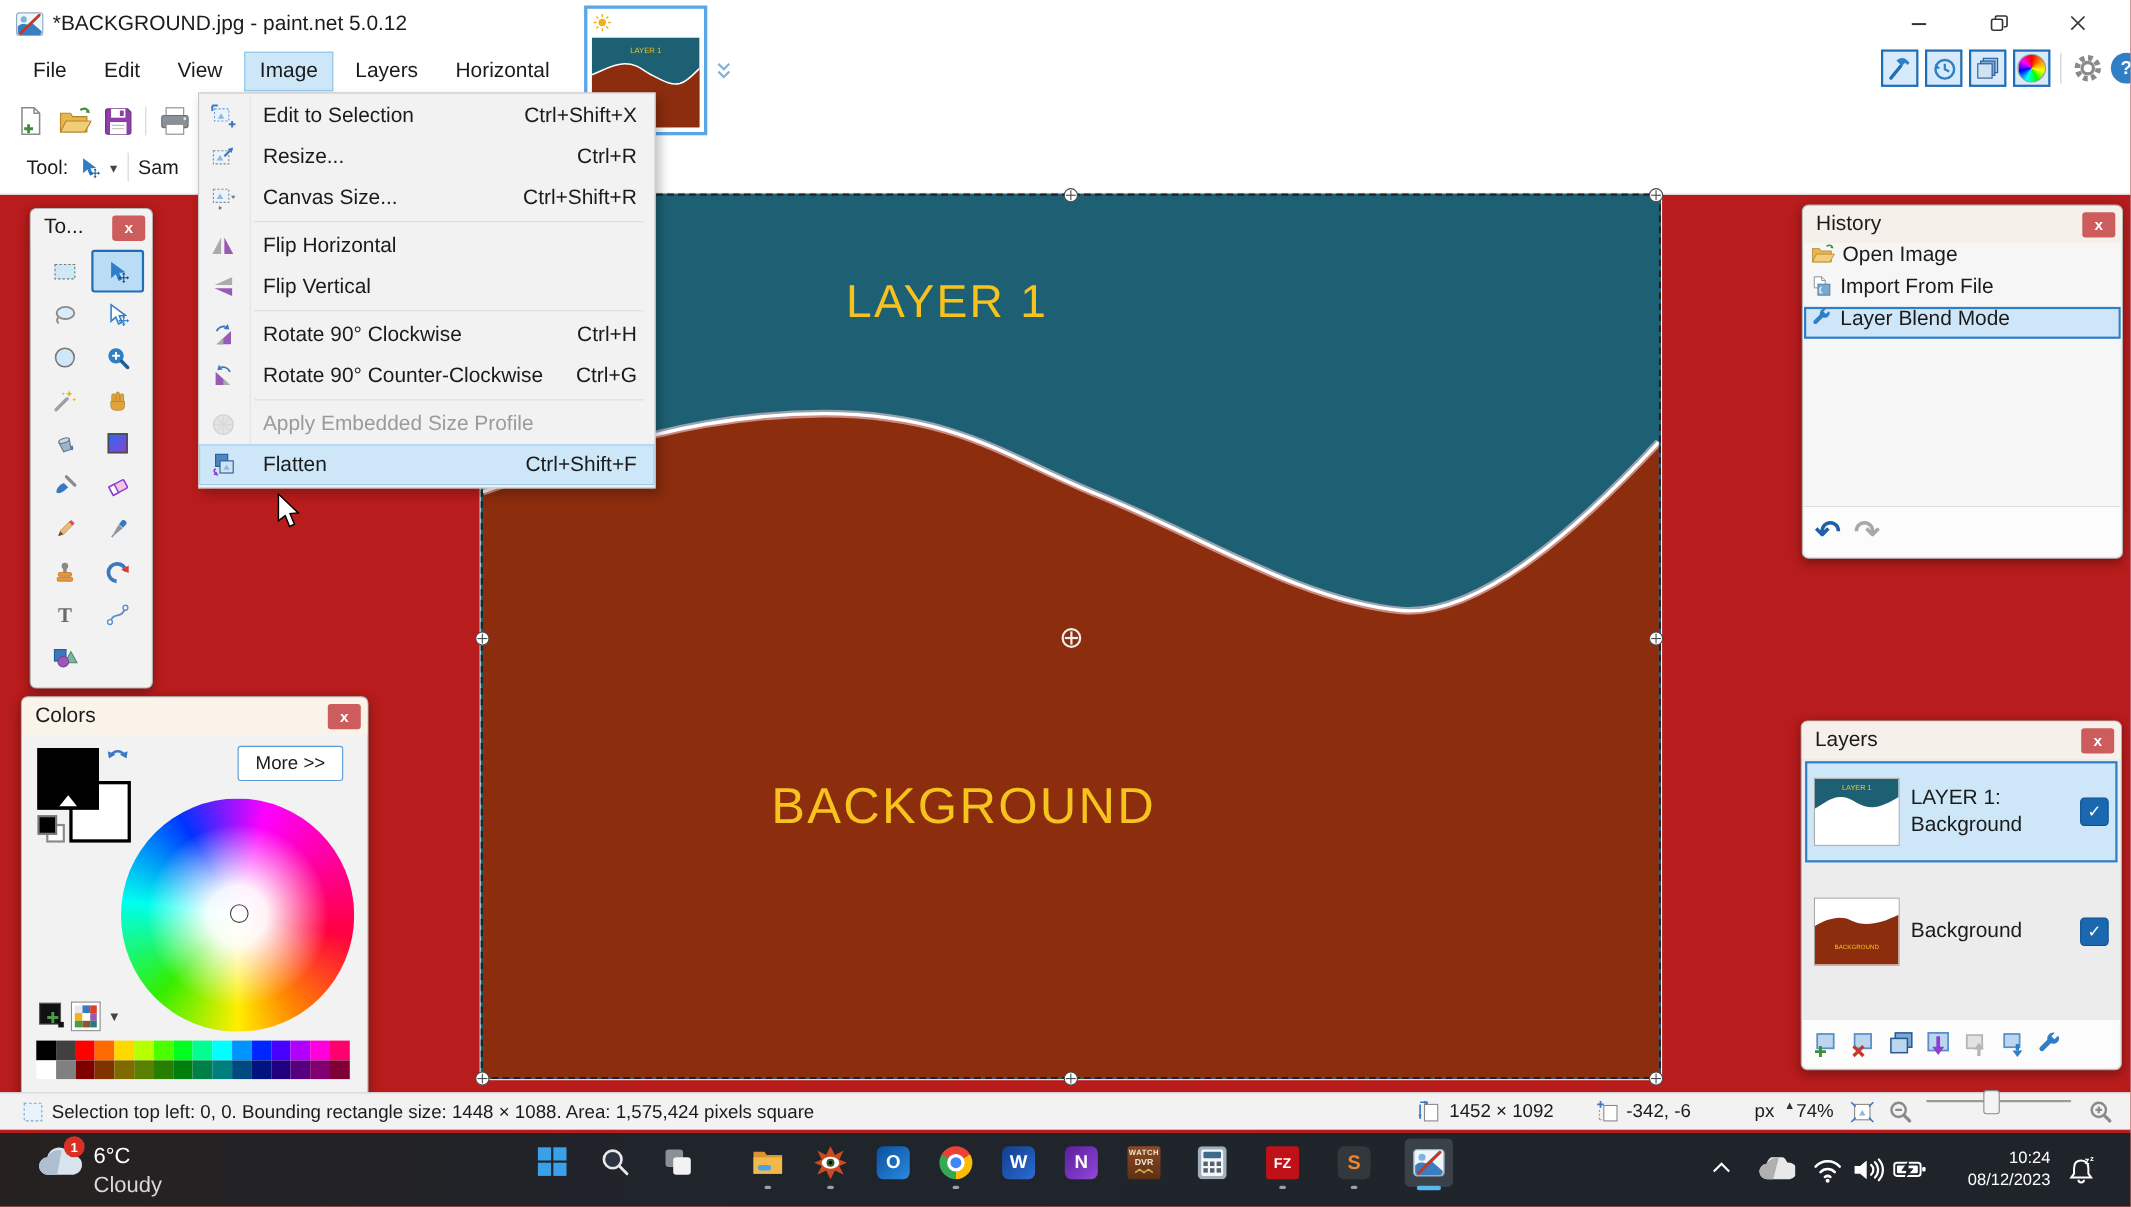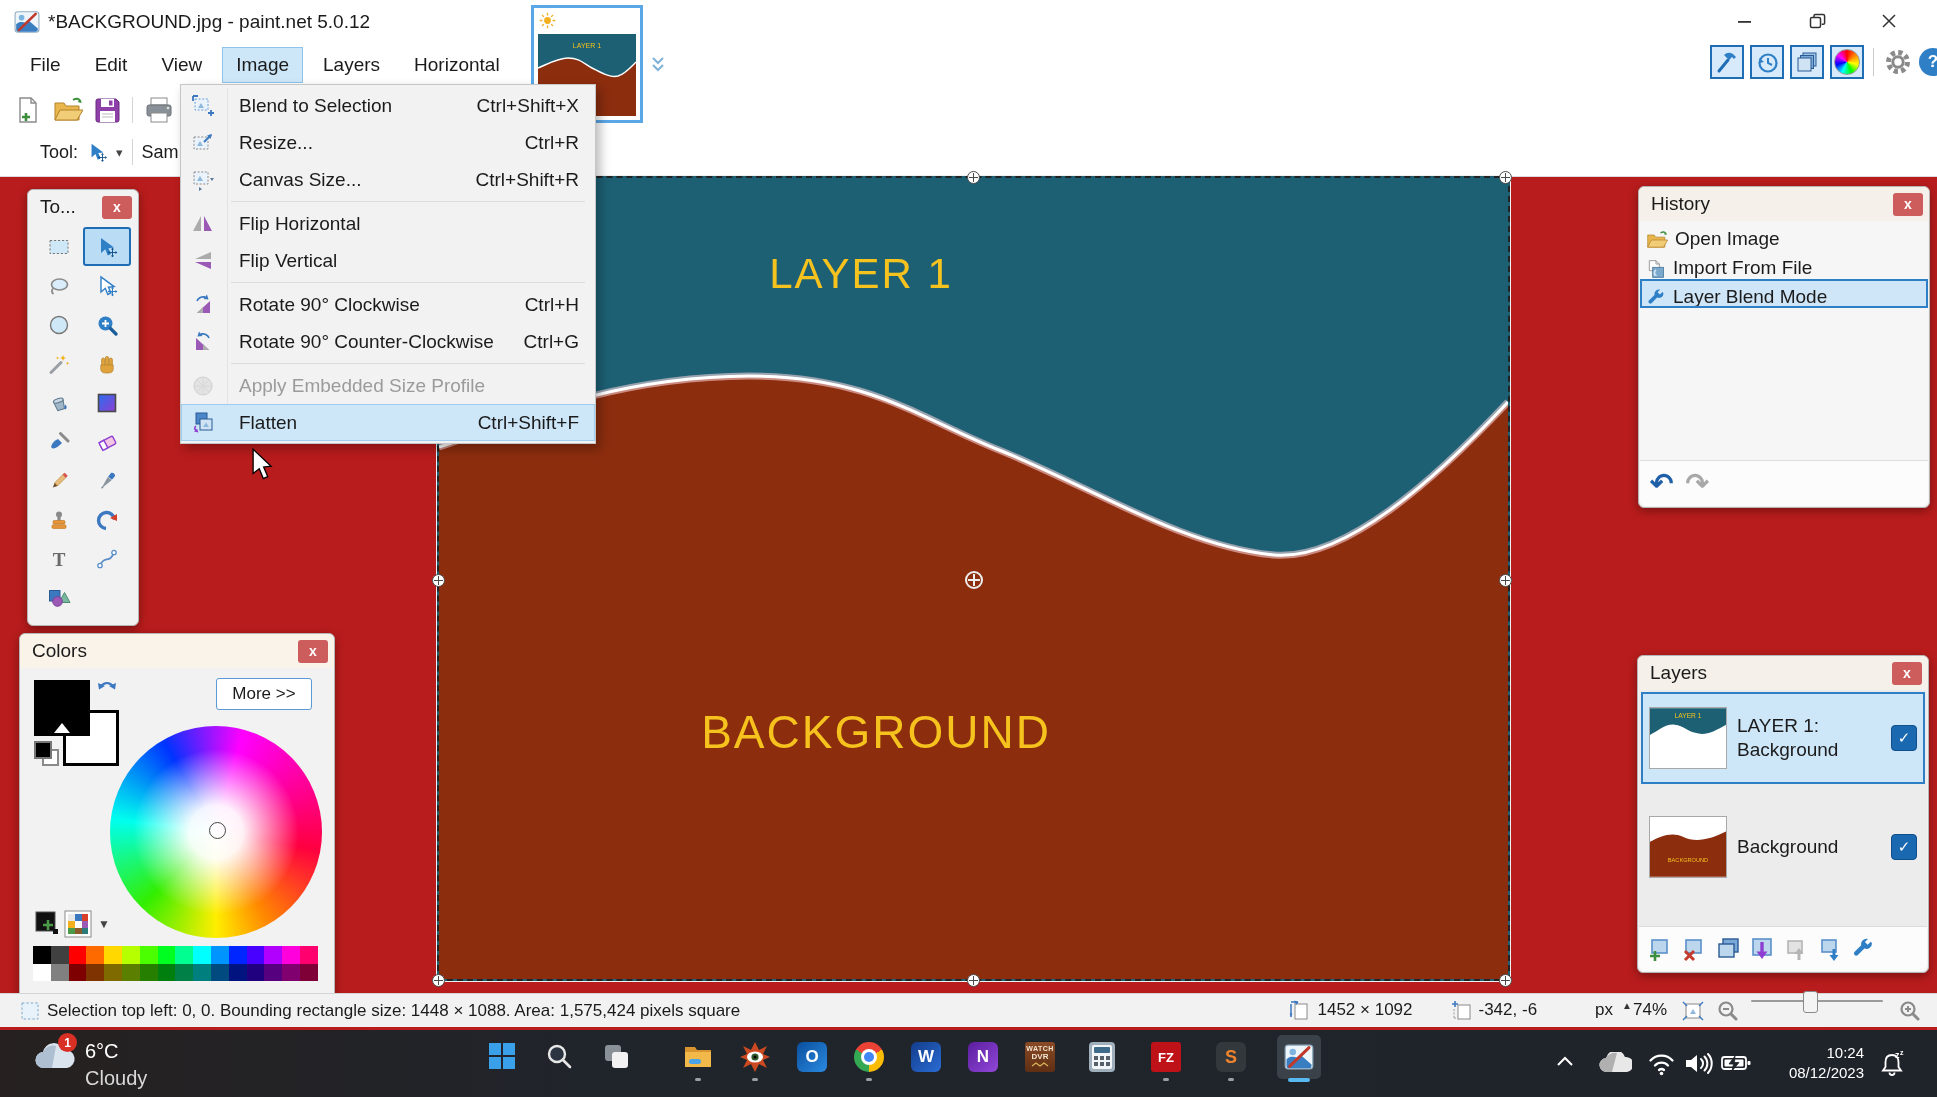--- a/index.html
+++ b/index.html
@@ -13,21 +13,21 @@
   .win-btn{position:absolute;top:4px;width:50px;height:34px;display:flex;align-items:center;justify-content:center}
   .menubar{position:absolute;left:16px;top:46px;height:38px;display:flex;align-items:center;gap:6px;font-size:19px}
   .menu-btn{padding:6px 13px;border:1px solid transparent}
   .menu-btn.active{background:#cde6f8;border-color:#90c3ea}
   .quickbar{position:absolute;top:45px;left:1710px;display:flex;align-items:center;gap:6px}
   .quick-toggle{width:34px;height:34px;border:2px solid #1f6db5;background:#d6eafb;display:flex;align-items:center;justify-content:center;box-sizing:border-box}
   .q-div{width:1px;height:28px;background:#ccc;margin:0 3px}
   .help-btn{width:28px;height:28px;border-radius:50%;background:#2f7fc7;color:#fff;font-weight:bold;font-size:17px;display:flex;align-items:center;justify-content:center}
   .toolbar1{position:absolute;left:14px;top:92px;height:36px;display:flex;align-items:center;gap:11px}
   .vsep{width:1px;height:26px;background:#d5d5d5}
-  .toolrow{position:absolute;left:40px;top:138px;height:28px;display:flex;align-items:center;gap:9px;font-size:18px}
+  .toolrow{position:absolute;left:24px;top:138px;height:28px;display:flex;align-items:center;gap:9px;font-size:18px}
   
   .doc-tab{position:absolute;left:531px;top:5px;width:112px;height:118px;background:#fff;border:3px solid #5aa7e8;box-sizing:border-box;z-index:60}
   .tab-chevron{position:absolute;left:650px;top:54px;z-index:60}
   
   .menu-popup{position:absolute;left:180px;top:84px;width:414px;background:#f2f2f2;border:1px solid #c6c6c6;
               box-shadow:4px 5px 10px rgba(0,0,0,.28);z-index:100;padding:2px 0}
   .menu-popup::before{content:'';position:absolute;left:46px;top:3px;bottom:3px;width:1px;background:#e3e3e3}
   .mi{height:37px;display:flex;align-items:center;padding:0 16px 0 58px;position:relative;font-size:19px}
   .mi .ico{position:absolute;left:10px;top:50%;transform:translateY(-50%)}
   .mi .sc{margin-left:auto;padding-left:20px}
@@ -66,21 +66,21 @@
   .wheel{position:absolute;left:90px;top:92px;width:212px;height:212px;border-radius:50%;
          background:radial-gradient(circle closest-side,#fff 0%,rgba(255,255,255,.95) 25%,rgba(255,255,255,0) 78%),
          conic-gradient(from 15deg,#ff00ff 0deg,#ff0040 85deg,#ff8800 135deg,#ffee00 165deg,#33ee00 210deg,#00ffee 262deg,#0033ff 315deg,#ff00ff 360deg)}
   .wheel-cursor{position:absolute;left:99px;top:96px;width:15px;height:15px;border:1.5px solid #444;border-radius:50%;background:transparent}
   .add-color-btn{position:absolute;left:14px;top:276px}
   .palette-btn{position:absolute;left:44px;top:276px;display:flex;align-items:center;gap:6px}
   .swatch-grid{position:absolute;left:13px;top:312px;display:grid;grid-template-columns:repeat(16,17.8px);grid-auto-rows:17.6px}
   .sw{width:17.8px;height:17.6px}
   
   .hist-list{position:absolute;left:1px;right:1px;top:34px;bottom:46px;background:#f6f6f6;overflow:hidden}
-  .hist-item{height:29px;display:flex;align-items:flex-end;gap:7px;padding-left:6px;font-size:19px}
+  .hist-item{height:29px;display:flex;align-items:flex-start;gap:7px;padding-left:6px;font-size:19px}
   .hist-item.selected{background:#cfe6f8;outline:2px solid #2f7fc7;outline-offset:-2px}
   .hist-footer{position:absolute;left:1px;right:1px;bottom:1px;height:45px;background:#fcfcfc;border-top:1px solid #ddd;
                border-radius:0 0 6px 6px;display:flex;align-items:center;gap:12px;padding-left:10px}
   .undo-g{font-size:28px;font-weight:bold;color:#1f5fa8;line-height:1}
   .redo-g{font-size:28px;font-weight:bold;color:#a8a8a8;line-height:1}
   
   .layers-list{position:absolute;left:1px;right:1px;top:34px;bottom:46px;background:#ececec;overflow:hidden}
   .layer-row{margin:2px 2px 0 2px;height:92px;display:flex;align-items:center;gap:10px;padding:0 8px;box-sizing:border-box;background:#ececec}
   .layer-row.selected{background:#cde6f8;outline:2px solid #2f7fc7;outline-offset:-2px}
   .layer-row + .layer-row{margin-top:17px}
@@ -295,21 +295,21 @@
   </div>
 
   <div class="menu-popup">
     <div class="mi">
       <svg class="ico" width="24" height="24" viewBox="0 0 24 24">
           <rect x="4" y="5" width="13" height="11" fill="#eaf3fb" stroke="#6a9fd8" stroke-dasharray="2 1.6"></rect>
           <polygon points="7,14 10,9 13,14" fill="#8fb8dd"></polygon>
           <path d="M17,19 h6 M20,16 v6" stroke="#3c78c0" stroke-width="1.8"></path>
           <path d="M2,2 v5 M2,2 h5" stroke="#3c78c0" stroke-width="1.8"></path>
         </svg>
-      <span>Blend to Selection</span>
+      <span>Edit to Selection</span>
         <span class="sc">Ctrl+Shift+X</span>
     </div>
     <div class="mi">
       <svg class="ico" width="24" height="24" viewBox="0 0 24 24">
           <rect x="3" y="6" width="14" height="12" fill="#eaf3fb" stroke="#8a8a8a" stroke-dasharray="2 1.6"></rect>
           <polygon points="6,15 9,10 12,15" fill="#8fb8dd"></polygon>
           <path d="M13,11 L20,4" stroke="#3c78c0" stroke-width="2"></path>
           <polygon points="21,3 16,4.5 19.5,8" fill="#3c78c0"></polygon>
         </svg>
       <span>Resize...</span>

